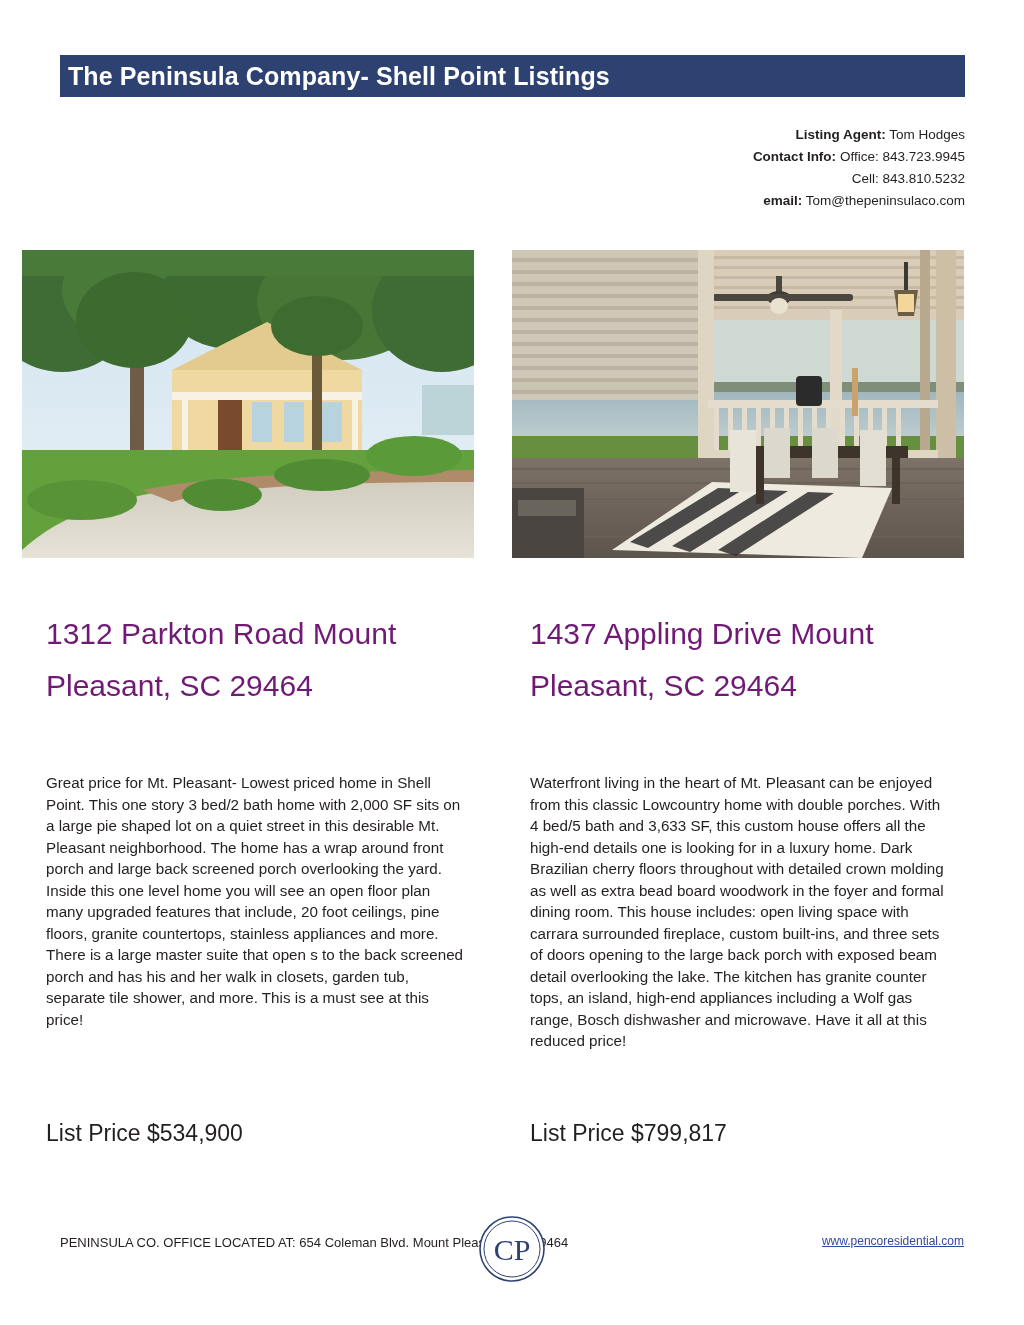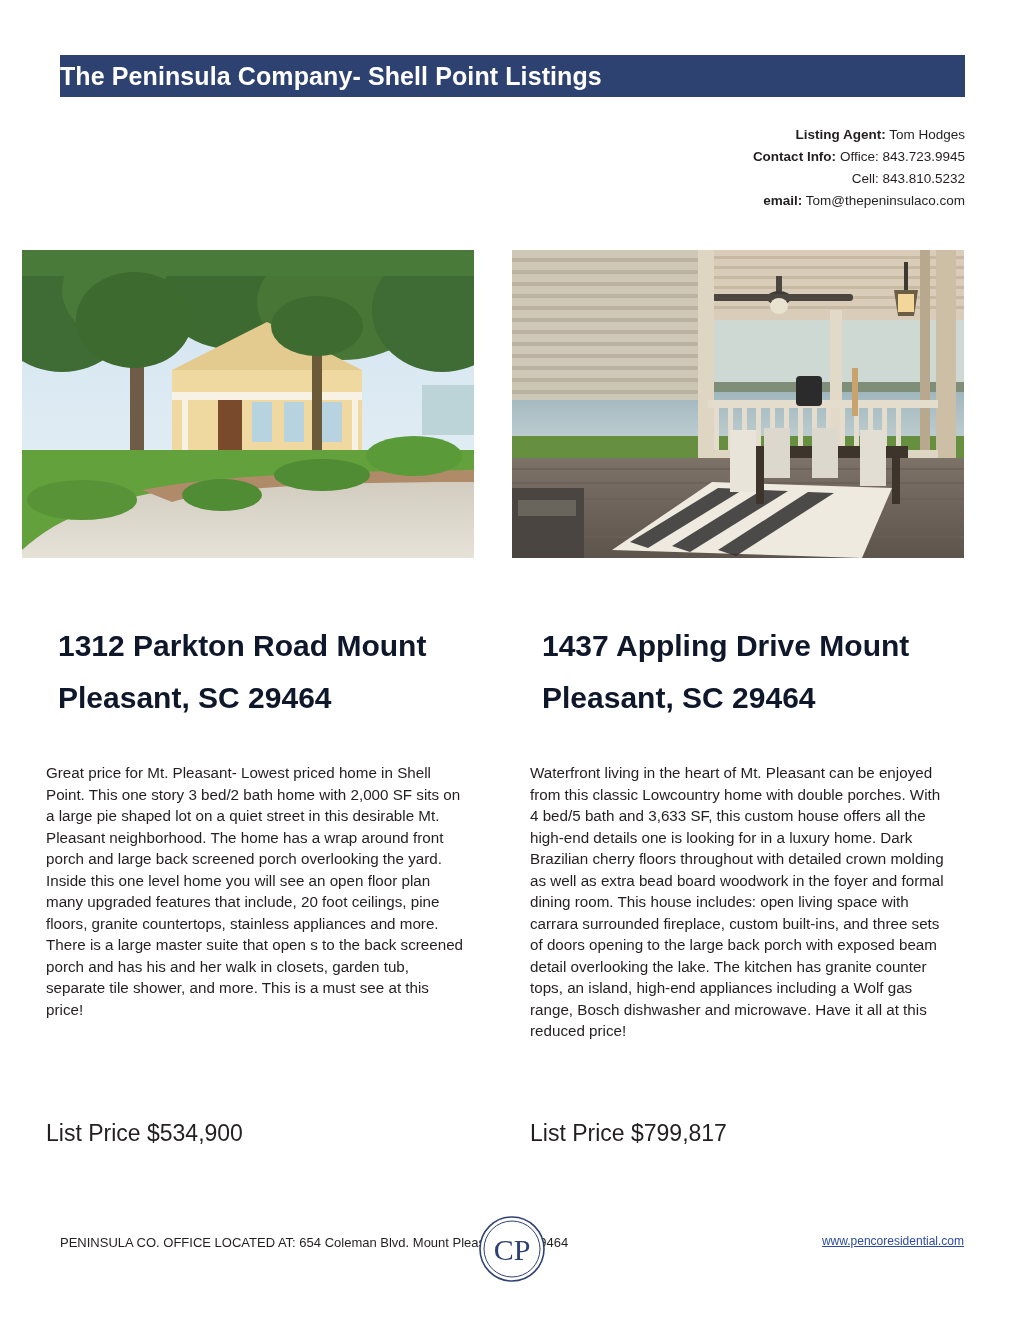--- a/index.html
+++ b/index.html
@@ -31,20 +31,21 @@
     height: 42px;
     background: #2e4272;
     display: flex;
     align-items: center;
   }
   .header-title {
     color: #ffffff;
     font-size: 25px;
     font-weight: bold;
     letter-spacing: 0.1px;
+    padding-left: 8px;
     white-space: nowrap;
   }
 
   
   .contact-block {
     position: absolute;
     right: 59px;
     top: 118px;
     text-align: right;
     font-size: 13.5px;
@@ -80,26 +81,26 @@
     position: absolute;
     top: 608px;
     width: 420px;
   }
   .col-left { left: 46px; }
   .col-right { left: 530px; }
 
   .listing-title {
     font-size: 30px;
     line-height: 52px;
-    font-weight: bold;
-    color: #0f172a;
-    margin: 12px;
+    font-weight: normal;
+    color: #701a75;
+    margin: 0;
   }
   .listing-desc {
-    margin-top: 38px;
+    margin-top: 60px;
     font-size: 15.2px;
     line-height: 21.5px;
     color: #231f20;
     text-align: left;
   }
   .list-price {
     font-size: 23px;
     color: #231f20;
     white-space: nowrap;
     text-align: center;

